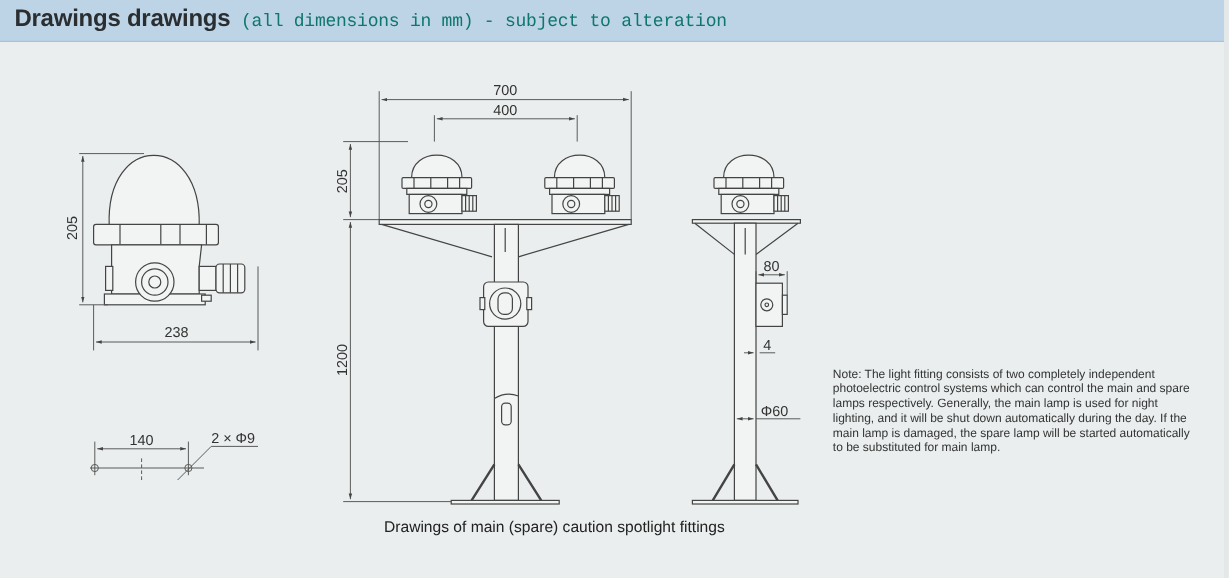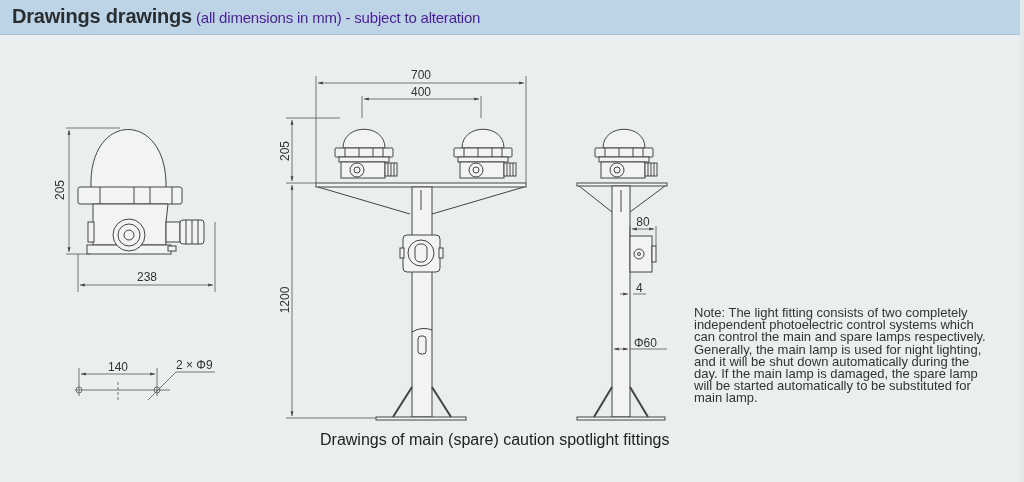--- a/index.html
+++ b/index.html
@@ -12,34 +12,34 @@
   .header {
     position:absolute; left:0; top:0; width:1020px; height:34px;
     background:#bcd4e6;
     border-bottom:1px solid #a9c2d6;
   }
   .header-title {
     position:absolute; left:12px; top:5px;
     font-size:20px; font-weight:bold; color:#2a2e30; letter-spacing:-0.2px;
   }
   .header-sub {
-    font-size:15px; font-weight:normal; color:#4c1d95;
+    font-size:15px; font-weight:normal; color:#0f766e;font-family:Liberation Mono, monospace;
   }
   .right-edge {
     position:absolute; left:1020px; top:0; width:4px; height:482px; background:#e4e8e8;
   }
   svg.drawing { position:absolute; left:0; top:0; }
   .dim { font-family:"Liberation Sans", sans-serif; font-size:12px; fill:#333; }
   .caption {
     position:absolute; left:320px; top:431px;
-    font-size:16px; color:#222;
+    font-size:13px; color:#222;
   }
   .note {
     position:absolute; left:694px; top:307px; width:300px;
-    font-size:13px; line-height:12.2px; color:#333;
+    font-size:10px; line-height:12.2px; color:#333;
   }
 </style>
 </head>
 <body>
 
 <div class="header">
   <div class="header-title"><span>Drawings drawings</span><span class="header-sub"> (all dimensions in mm) - subject to alteration</span></div>
 </div>
 <div class="right-edge"></div>
 

